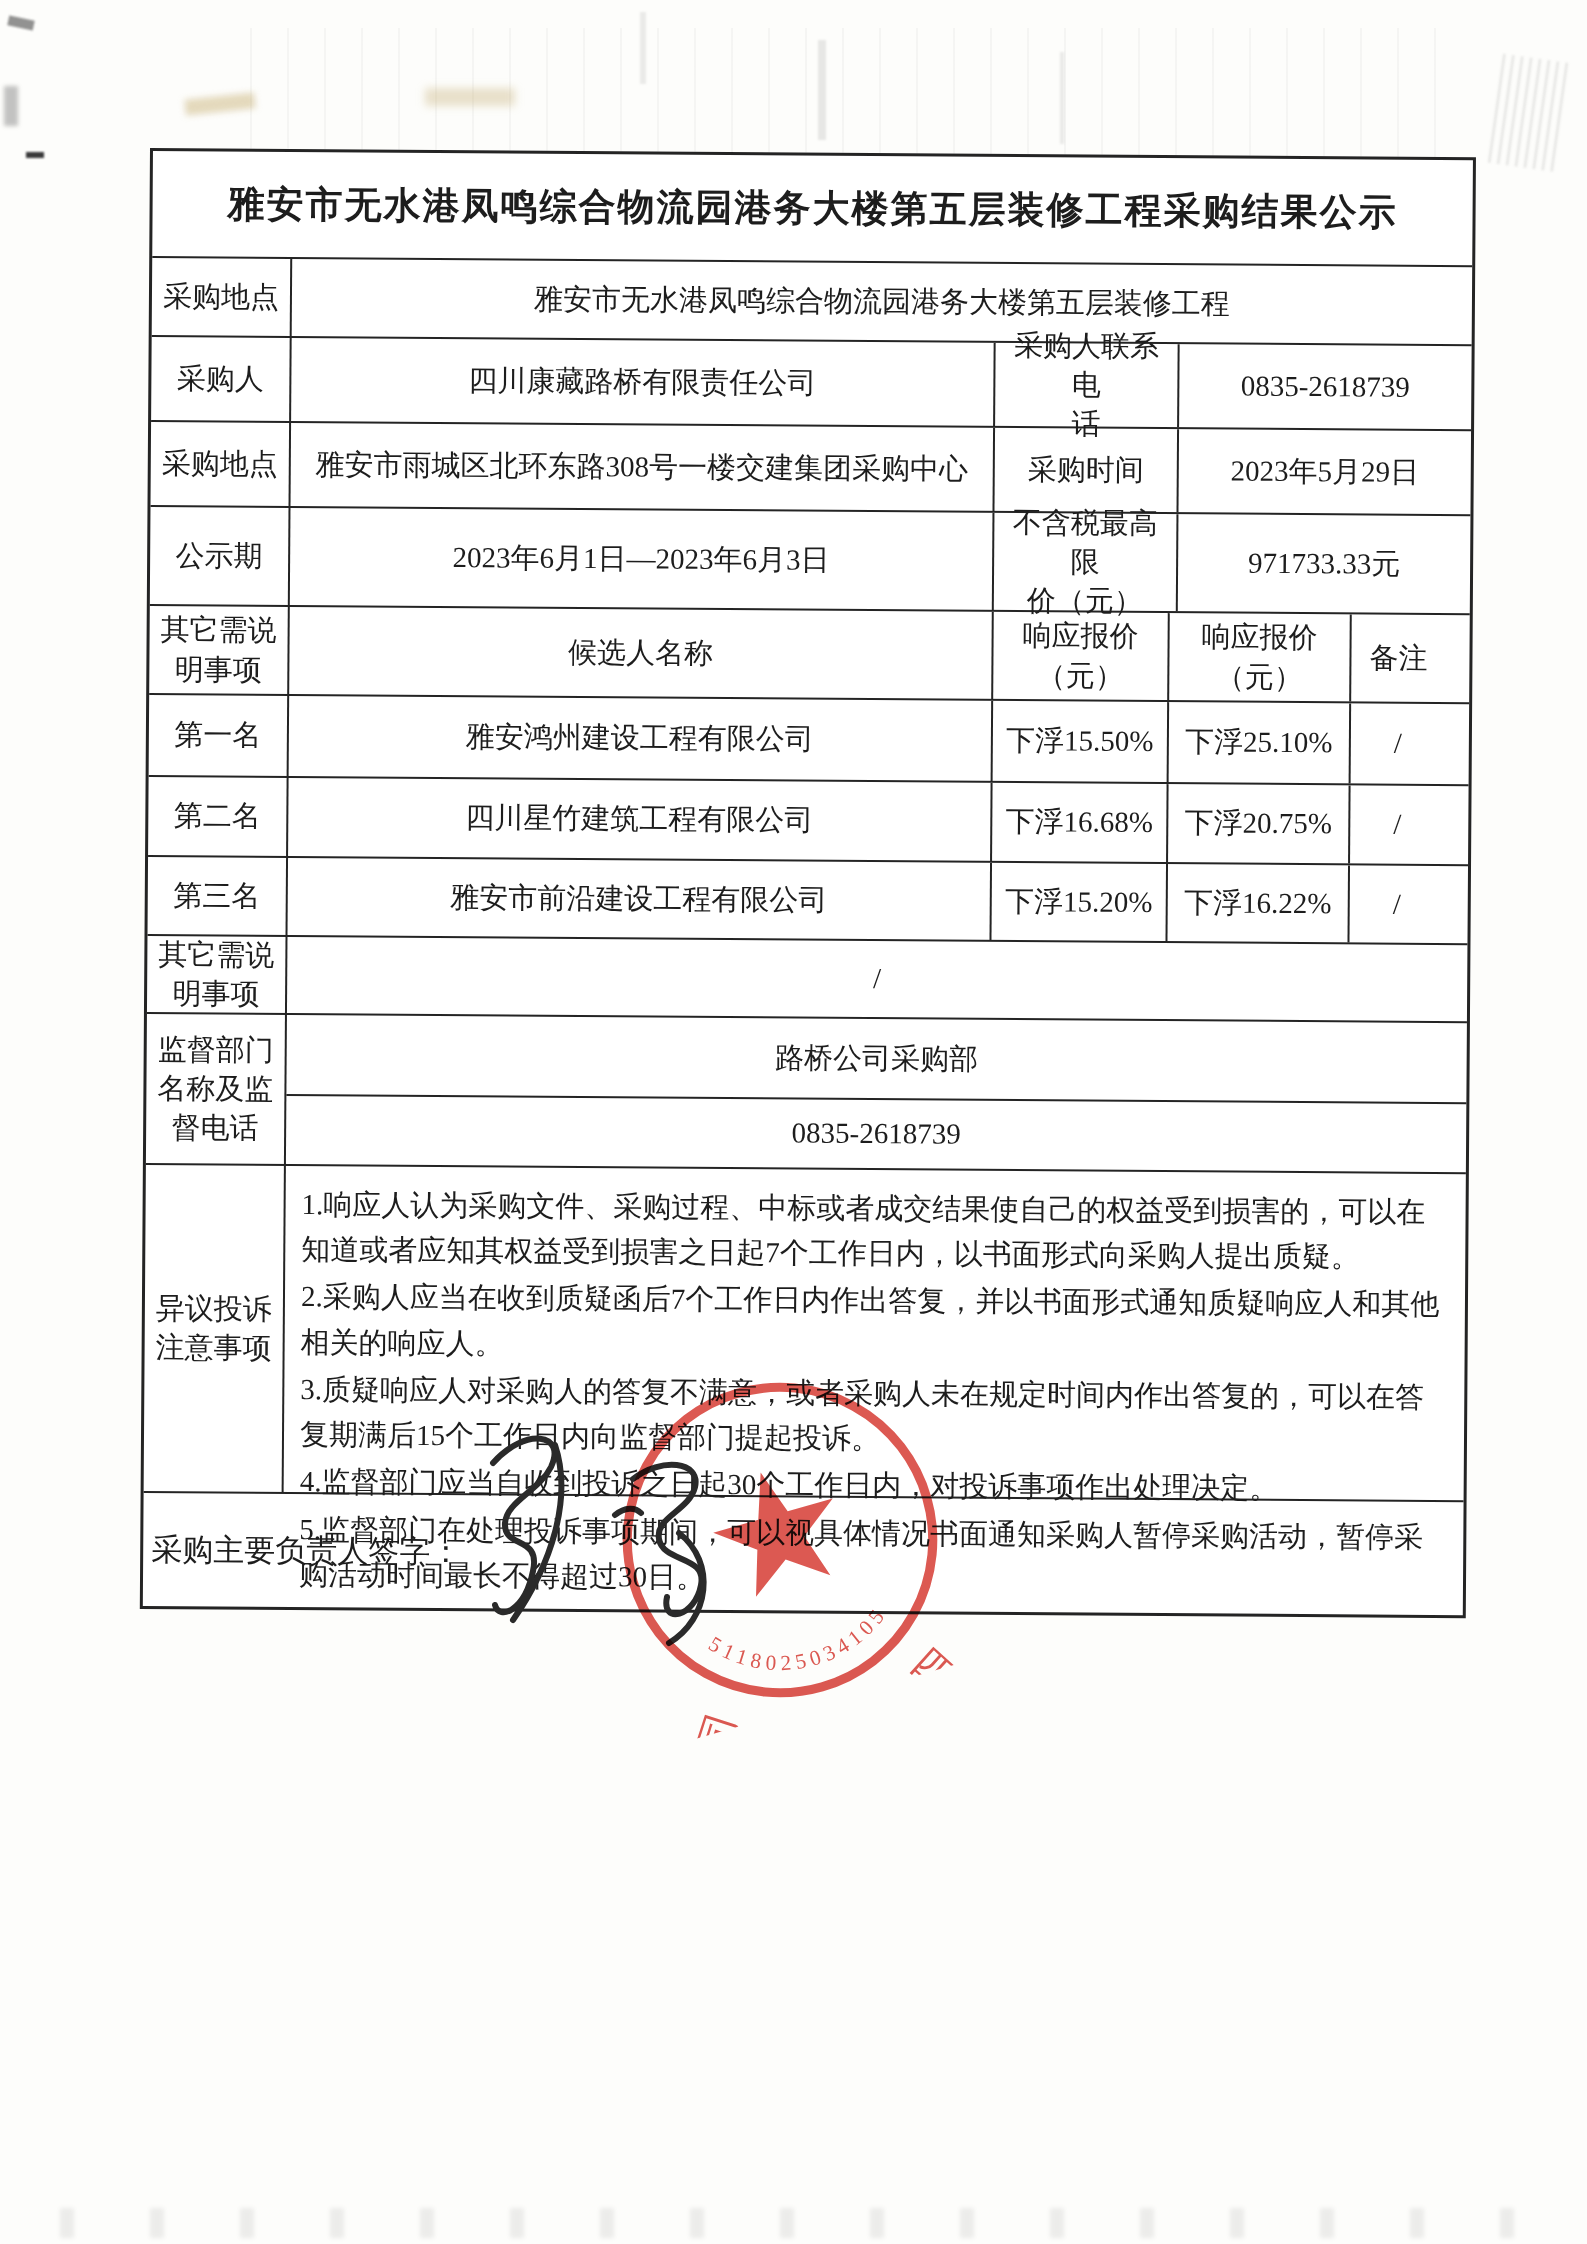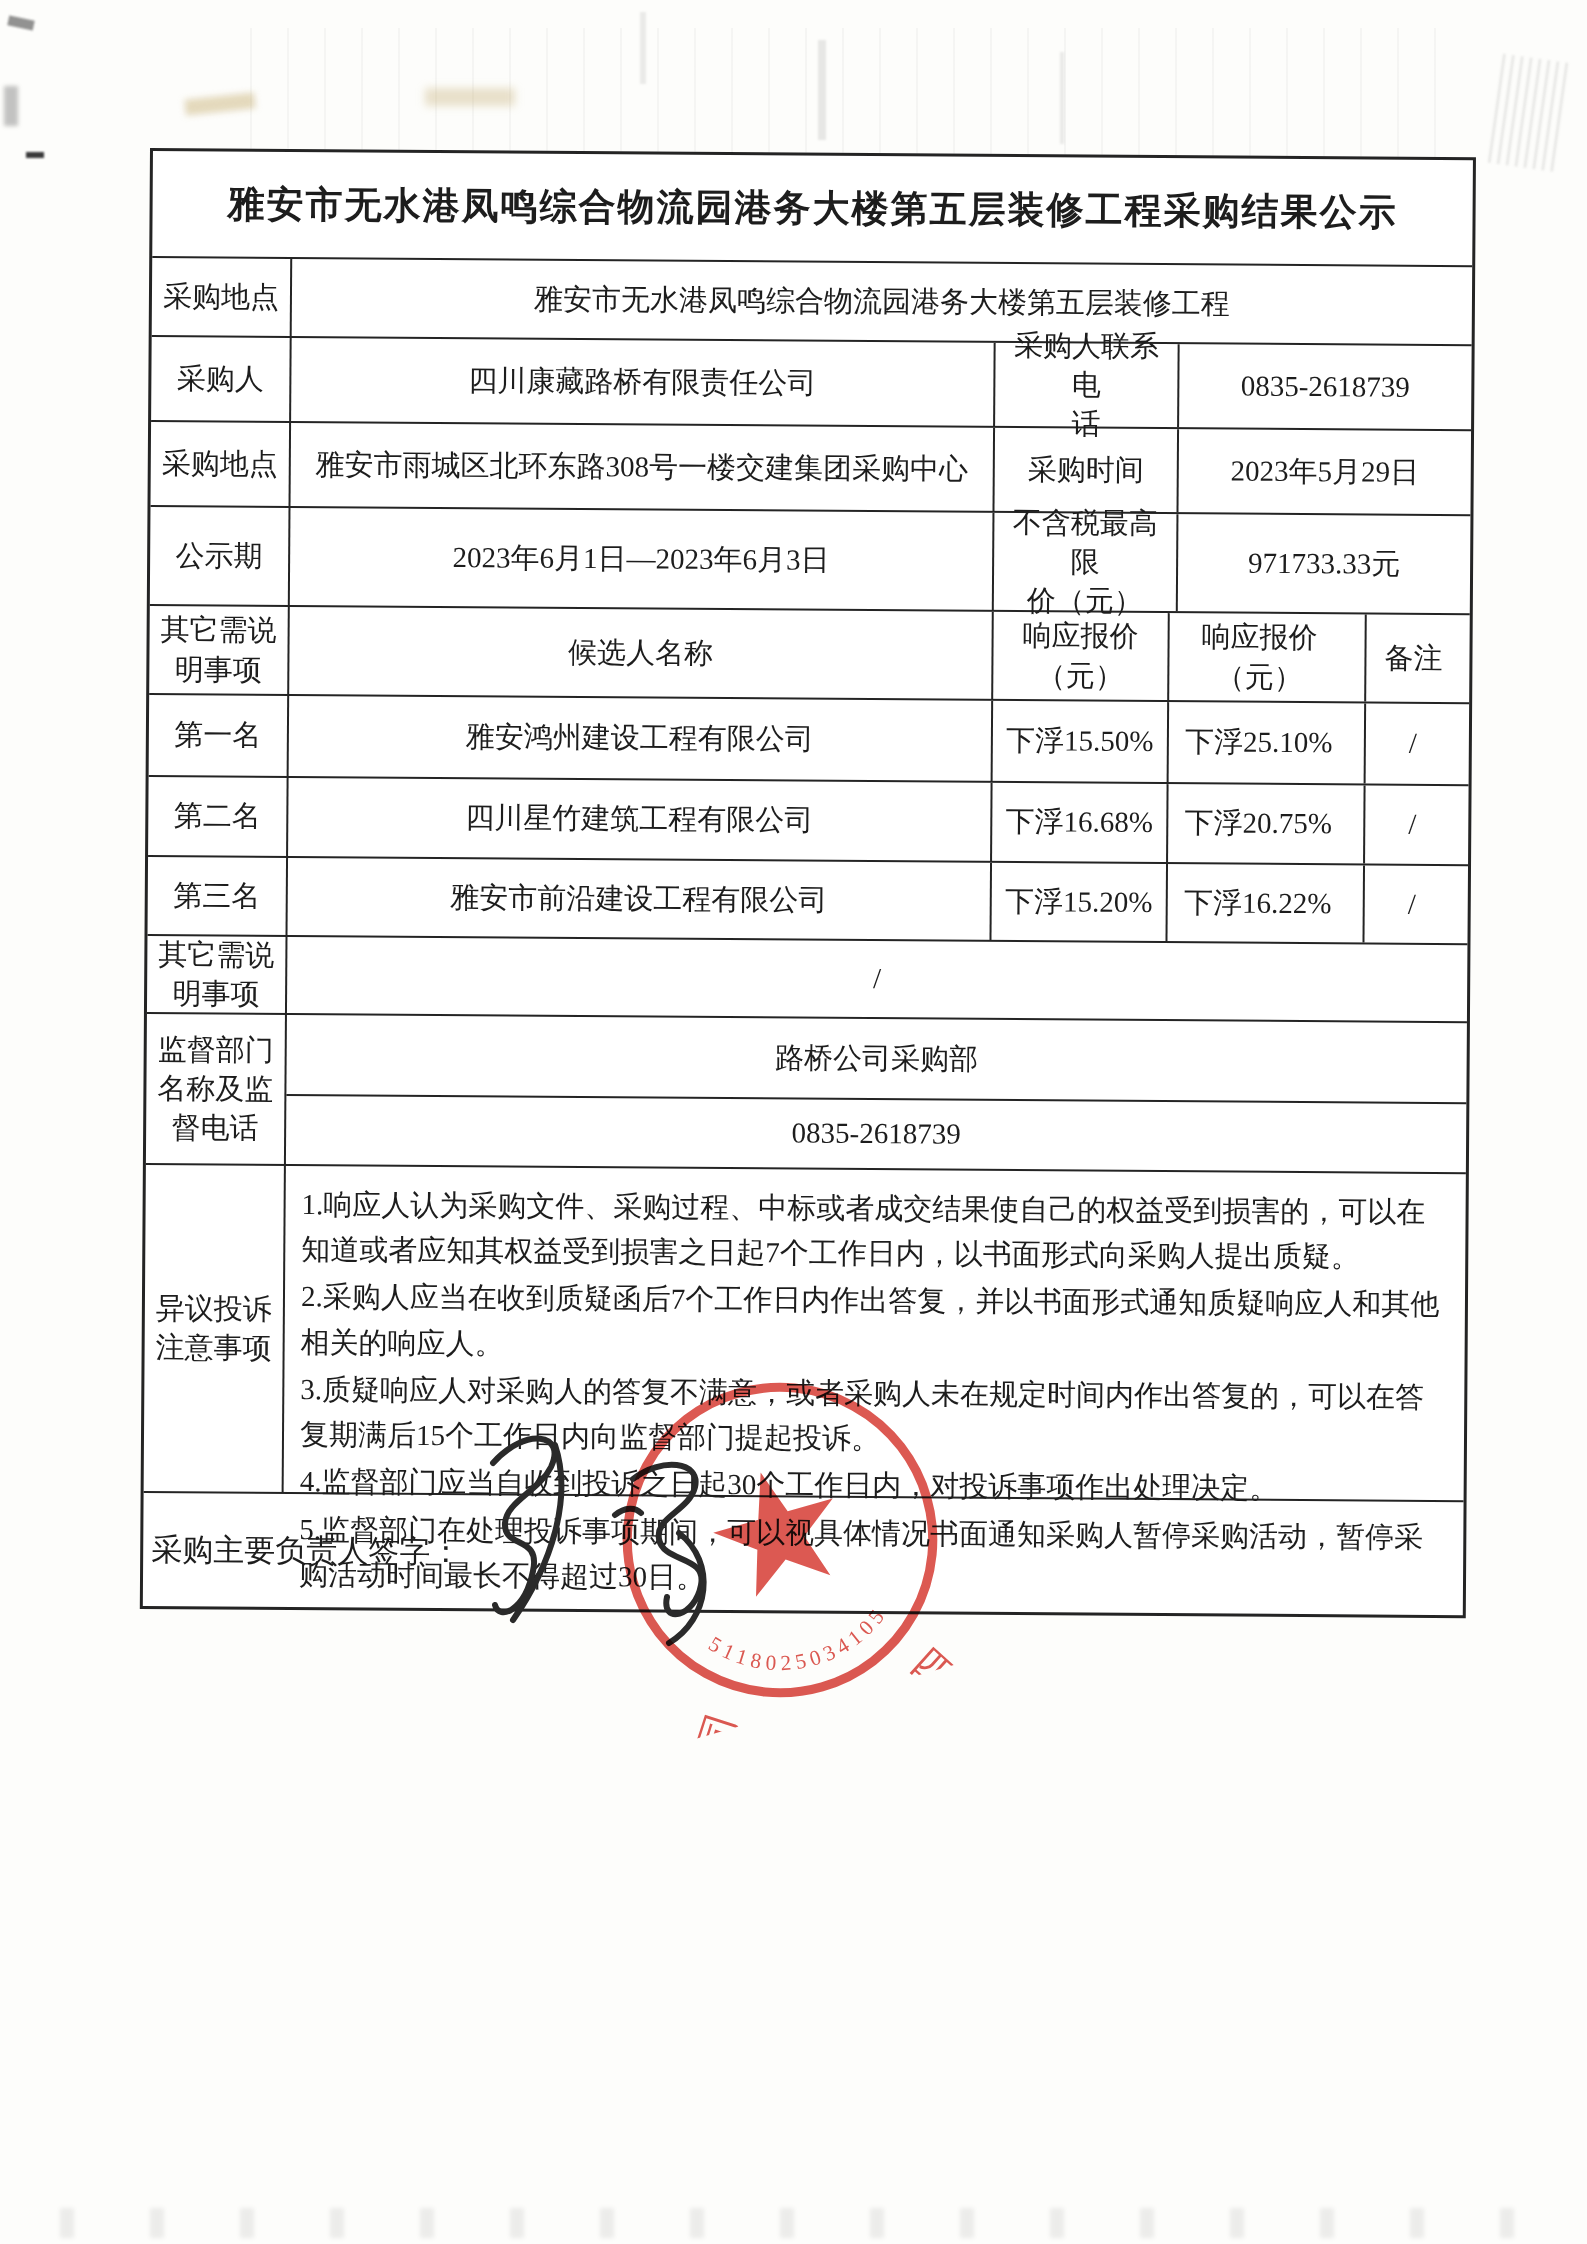--- a/index.html
+++ b/index.html
@@ -36,21 +36,21 @@
     font-size:29px;line-height:1.35;
   }
   .row{display:flex;align-items:stretch;border-top:2px solid var(--ln);}
   .row:first-child{border-top:none;}
   .cell{
     display:flex;flex-direction:column;align-items:center;justify-content:center;
     text-align:center;border-left:2px solid var(--ln);
     padding:4px 10px;box-sizing:border-box;flex:0 0 auto;
   }
   .cell:first-child{border-left:none;}
-  .wA{width:138px;} .wB{width:704px;} .wC{width:176px;} .wD{width:182px;} .wE{width:96px;margin-left:15px;}
+  .wA{width:138px;} .wB{width:704px;} .wC{width:176px;} .wD{width:182px;} .wE{width:96px;}
   .wC2{width:184px;} .wD2{width:294px;}
   .title-row{height:105px;}
   .title-cell{width:100%;font-family:"DejaVu Sans","Liberation Sans",sans-serif;
     font-weight:700;font-size:37px;letter-spacing:2px;}
   .h77{height:77px;} .h83{height:83px;} .h97{height:97px;} .h87{height:87px;}
   .h80{height:80px;} .h78{height:78px;} .h76{height:76px;} .h326{height:326px;} .h115{height:115px;}
   .stack{display:flex;flex-direction:column;border-left:2px solid var(--ln);box-sizing:border-box;}
   .substack{width:1182px;}
   .subcell{display:flex;align-items:center;justify-content:center;box-sizing:border-box;}
   .sub1{height:79px;} .sub2{height:70px;border-top:2px solid var(--ln);}

